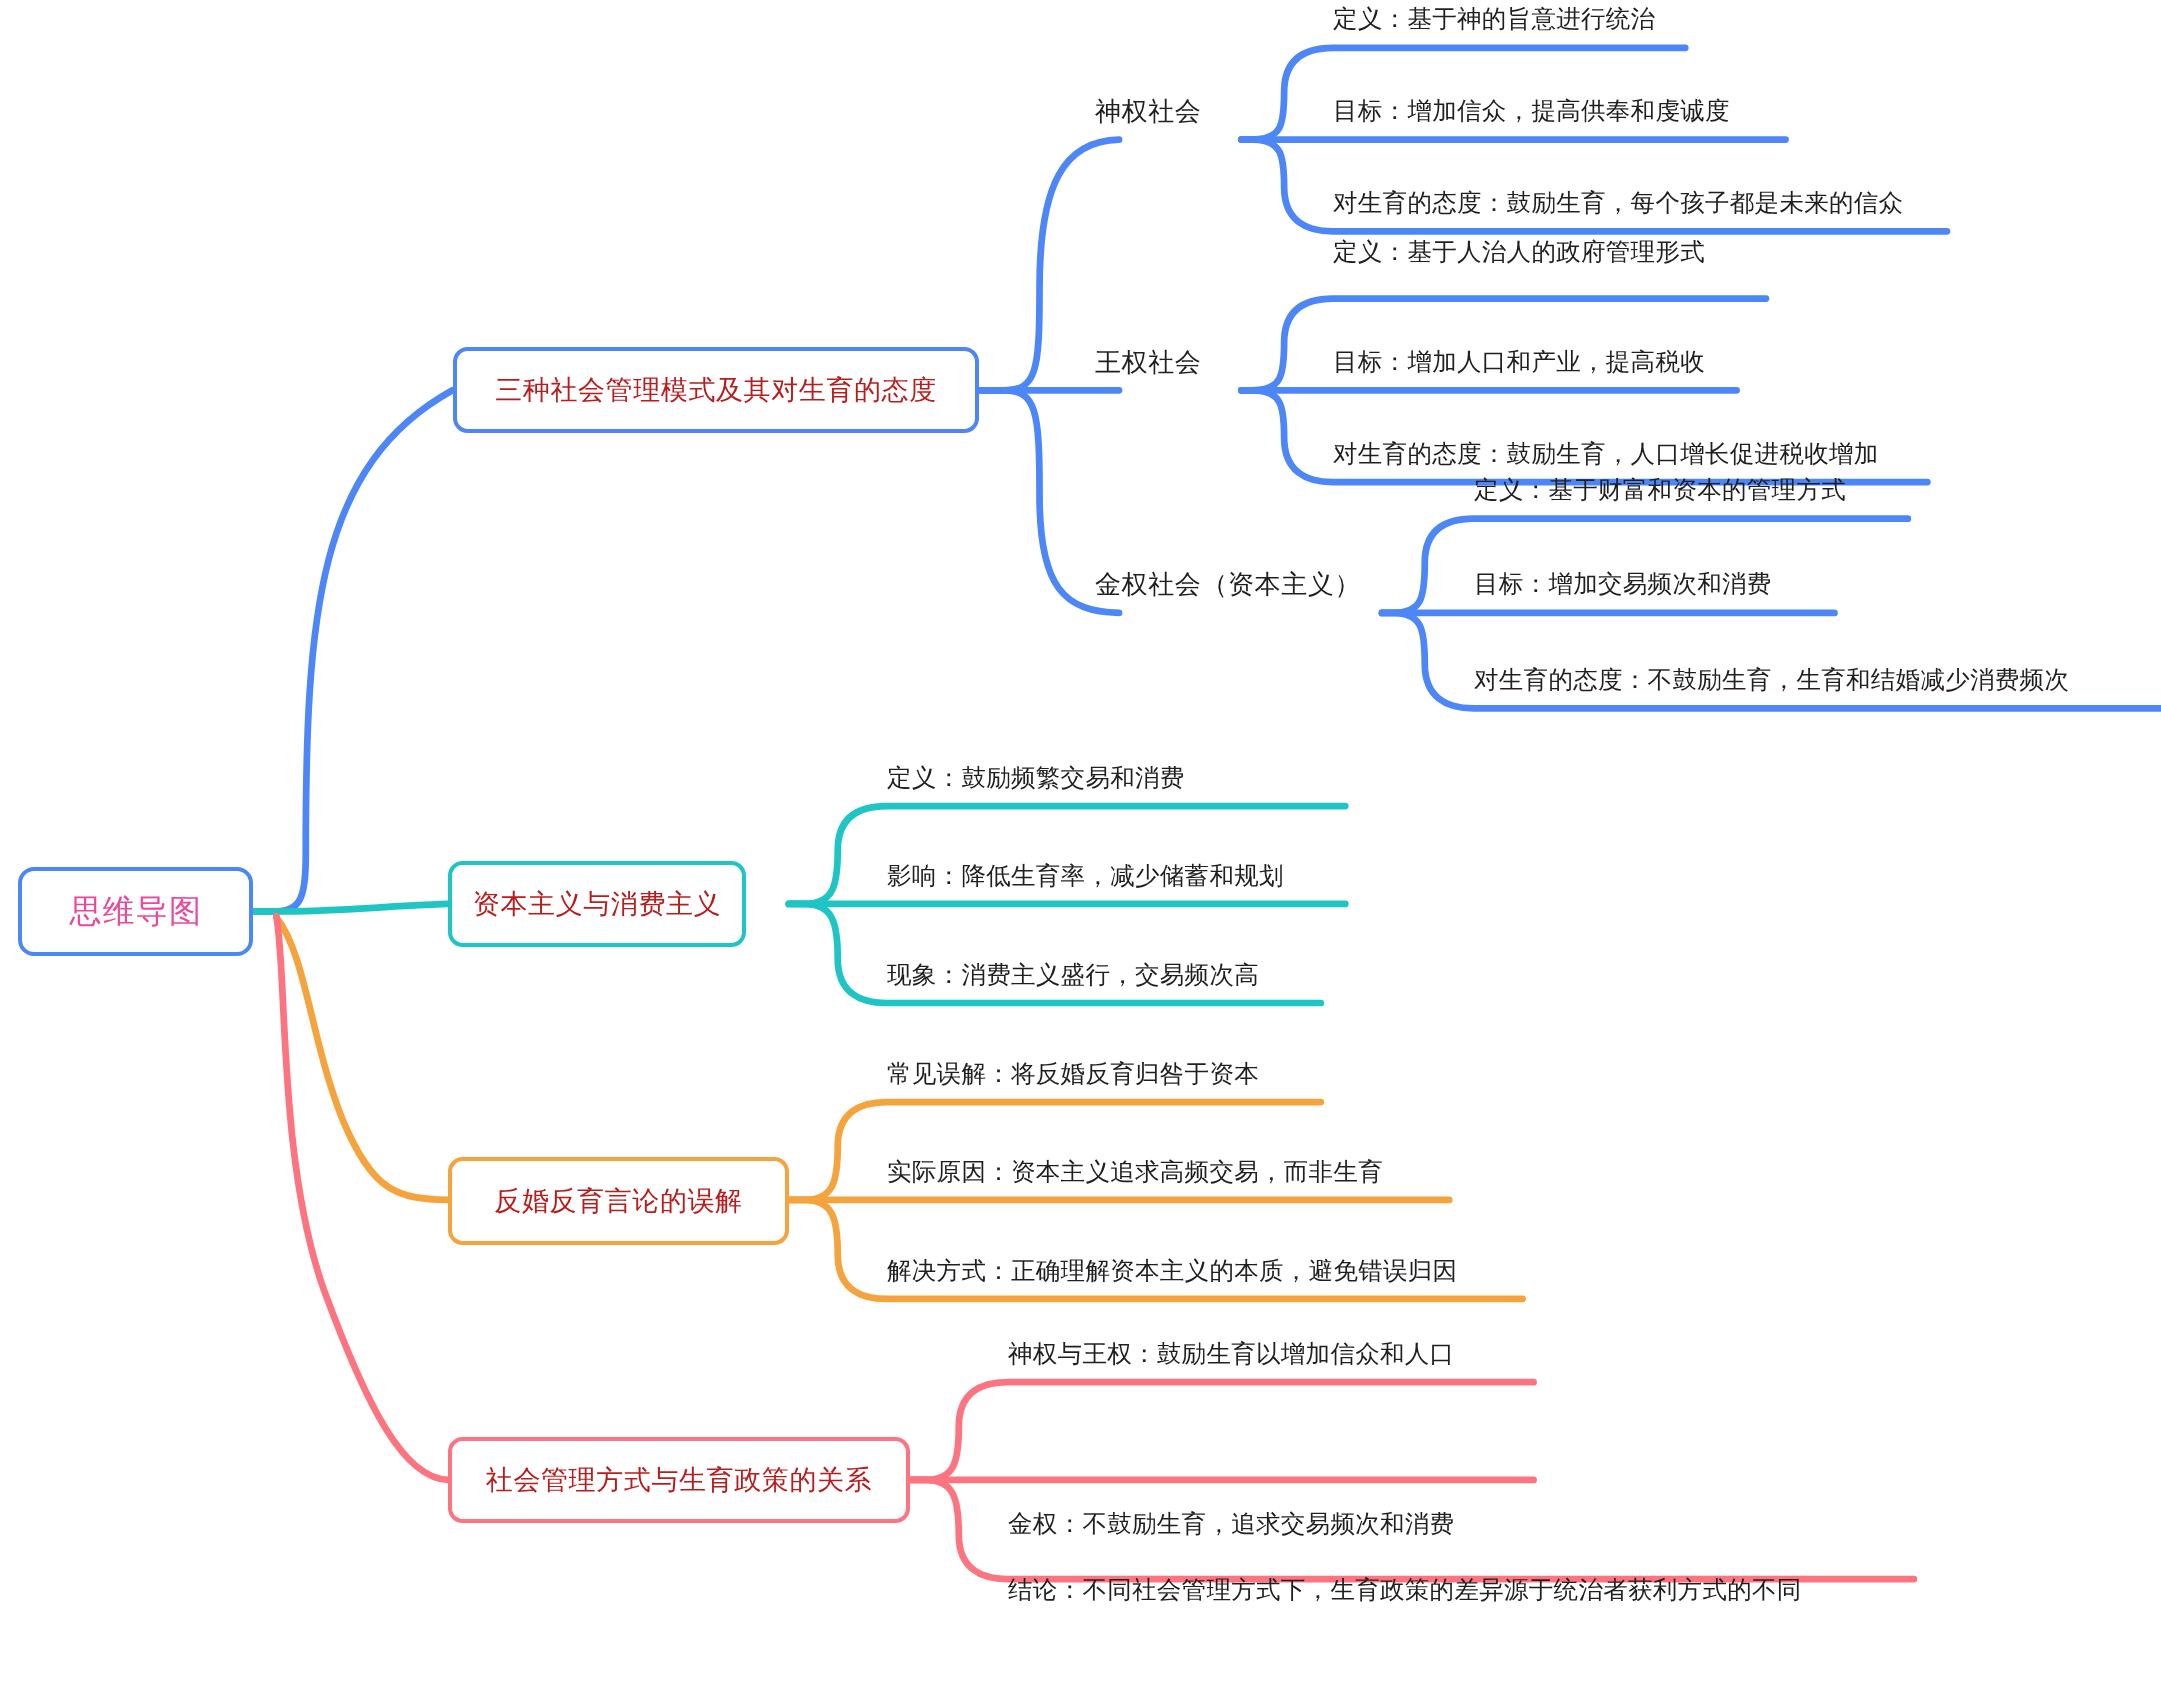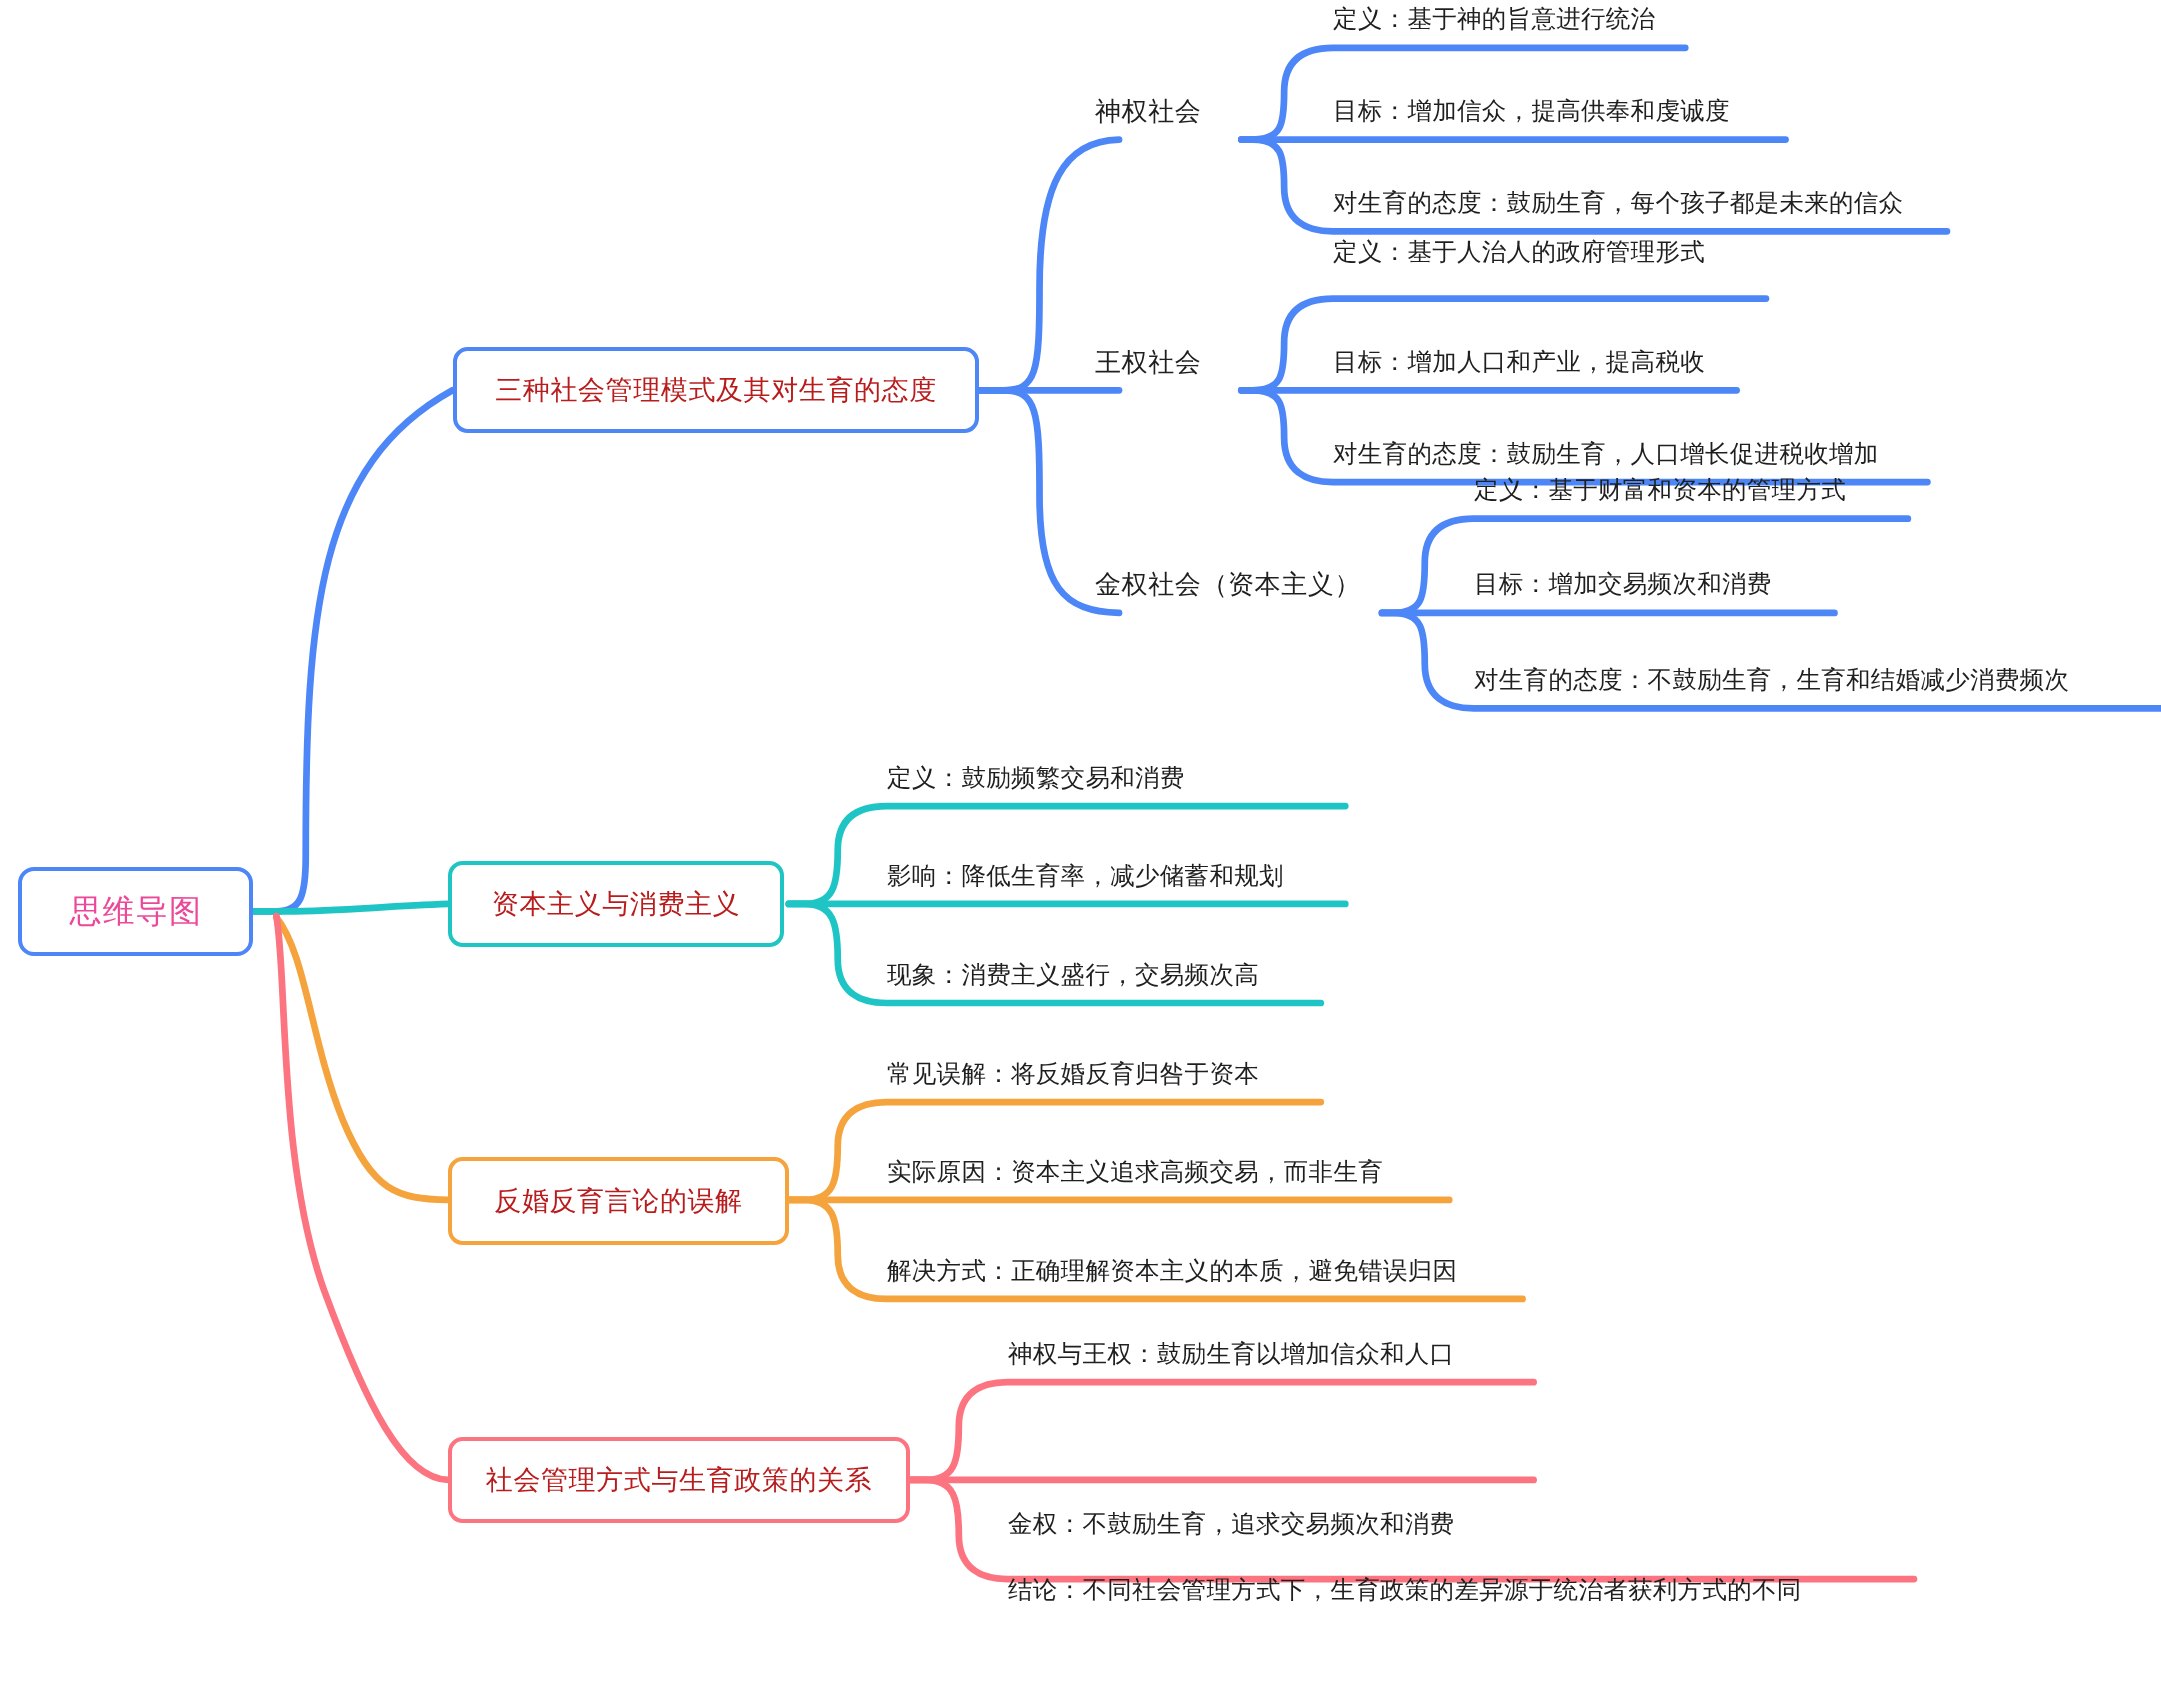--- a/index.html
+++ b/index.html
@@ -122,21 +122,21 @@
   </svg>
 
   <div class="node-root" style="left:18.3px; top:867px; width:235px; height:89px;">
     <span>思维导图</span>
   </div>
 
   <div class="node-main" style="left:453px; top:347px; width:526px; height:86px; border-color:#4d86f7;">
     <span>三种社会管理模式及其对生育的态度</span>
   </div>
 
-  <div class="node-main" style="left:448px; top:861px; width:336px; height:86px; border-color:#1fc5c5;">
+  <div class="node-main" style="left:448px; top:861px; width:298px; height:86px; border-color:#1fc5c5;">
     <span>资本主义与消费主义</span>
   </div>
 
   <div class="node-main" style="left:448px; top:1157px; width:341px; height:88px; border-color:#f5a33c;">
     <span>反婚反育言论的误解</span>
   </div>
 
   <div class="node-main" style="left:448px; top:1437px; width:462px; height:86px; border-color:#fb7480;">
     <span>社会管理方式与生育政策的关系</span>
   </div>

